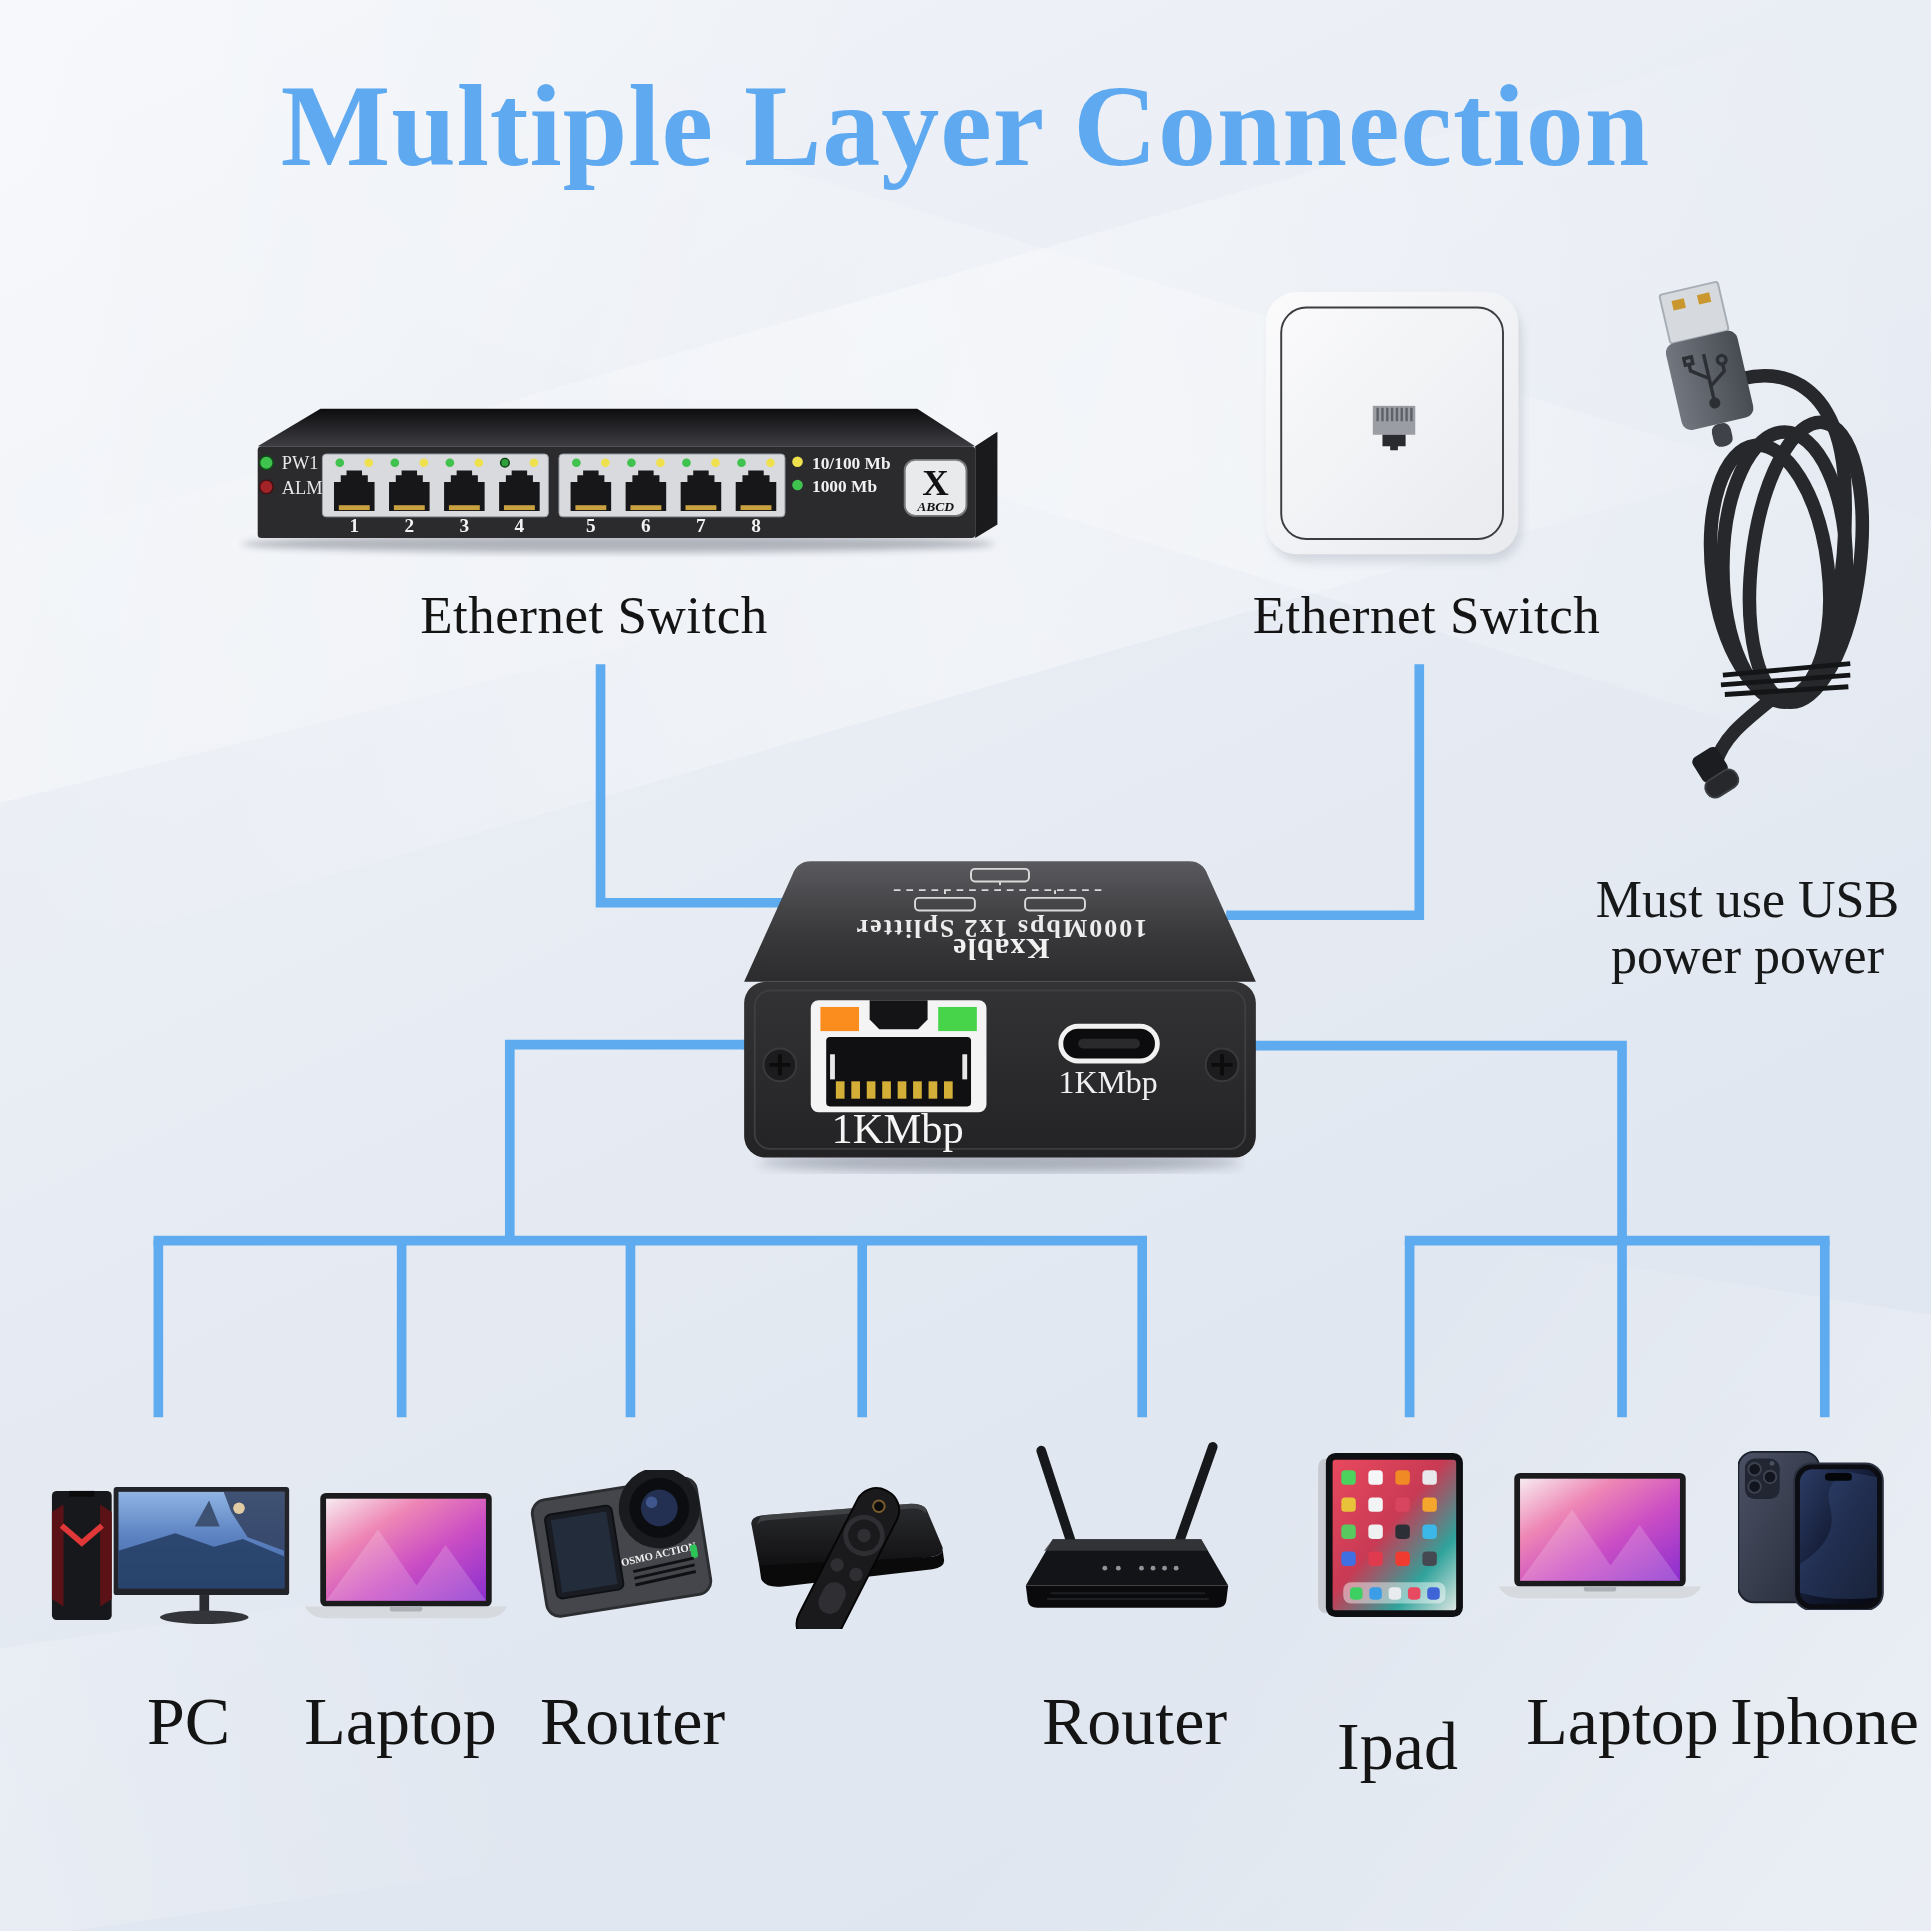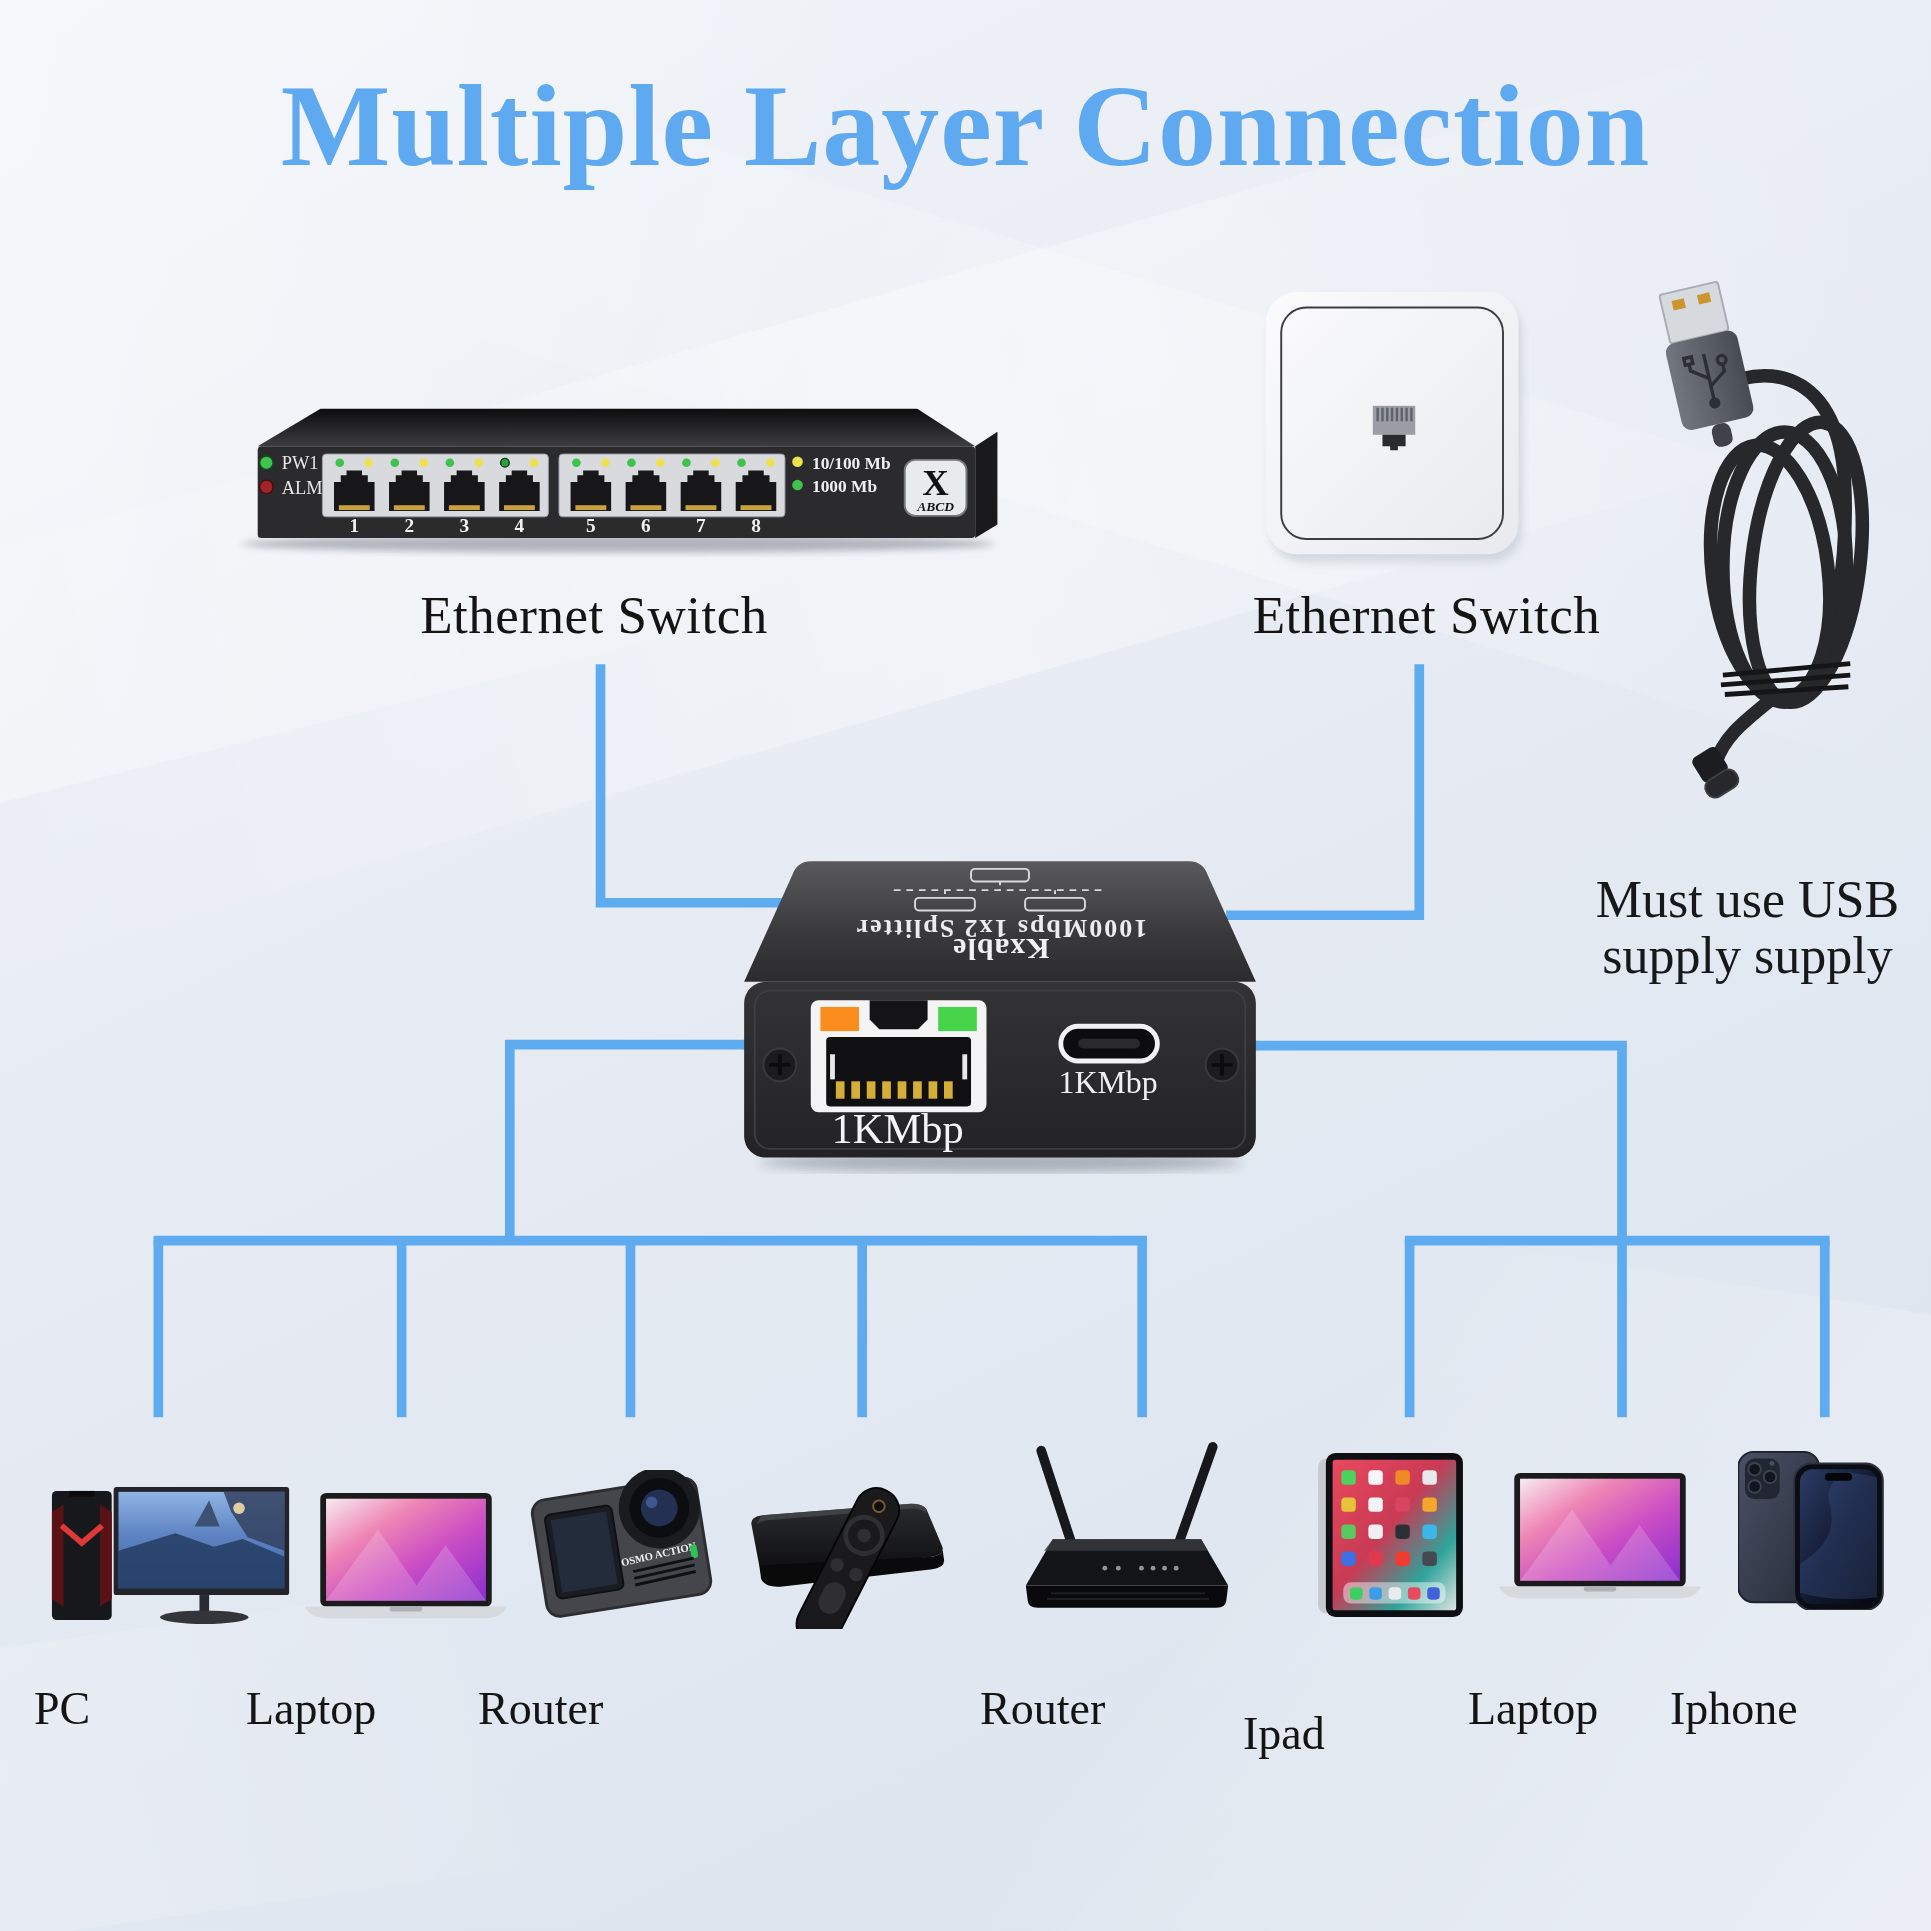--- a/index.html
+++ b/index.html
@@ -21,22 +21,22 @@
   .title{position:absolute;top:60px;left:0;right:0;text-align:center;
     font-size:116px;font-weight:bold;letter-spacing:1px;color:#5fa9f0;z-index:2;}
 
   .lines-svg{position:absolute;inset:0;z-index:1;}
 
   .abs{position:absolute;}
   .z2{z-index:2;} .z3{z-index:3;}
 
   .big-label{position:absolute;z-index:2;text-align:center;
     font-size:53px;color:#141414;letter-spacing:0.5px;}
-  .device-label{position:absolute;z-index:2;top:1682px;width:309px;
-    font-size:46px;color:#141414;}
+  .device-label{position:absolute;z-index:2;text-align:center;top:1682px;width:309px;
+    font-size:68px;color:#141414;}
   .usb-note{position:absolute;z-index:2;left:1572px;top:872px;width:351px;text-align:center;
     font-size:52px;line-height:1.07;color:#17181a;}
   svg{display:block;}
 </style>
 </head>
 <body>
 
 <div class="canvas">
 
   <div class="bg-shape bg1"></div>
@@ -251,21 +251,21 @@
       </g>
 
       <g transform="translate(62,540) rotate(-32)">
         <rect x="0" y="0" width="30" height="30" rx="6" fill="#1b1d20"></rect>
         <rect x="-3" y="28" width="36" height="20" rx="9" fill="#26282c" stroke="#3d4045" stroke-width="2"></rect>
       </g>
     </svg>
   </div>
   <div class="usb-note">
     <div>Must use USB</div>
-    <div>supply supply</div>
+    <div>power power</div>
   </div>
 
   <div class="abs z3" style="left:743px;top:838px;width:514px;height:336px;">
     <svg width="514" height="336" viewBox="0 0 532 348">
       <defs>
         <linearGradient id="sptop" x1="0" y1="0" x2="0" y2="1">
           <stop offset="0" stop-color="#5a5a5e"></stop>
             <stop offset="0.6" stop-color="#39393c"></stop>
             <stop offset="1" stop-color="#2c2c2e"></stop>
         </linearGradient>

